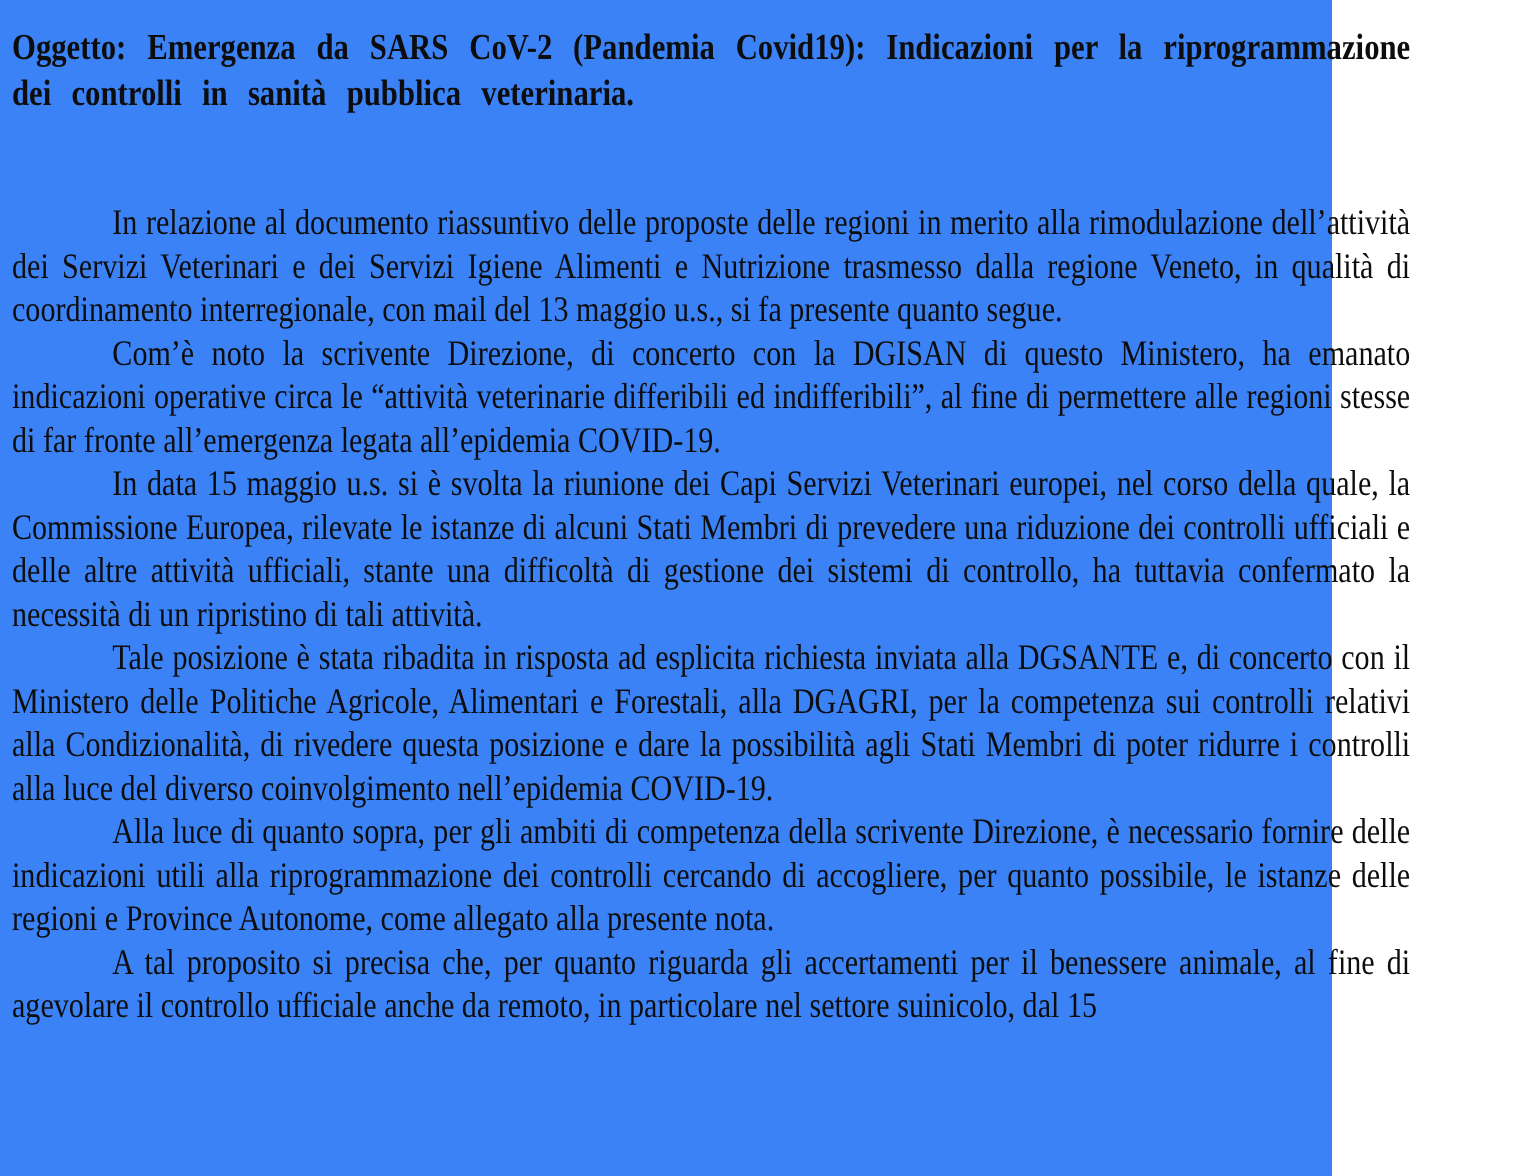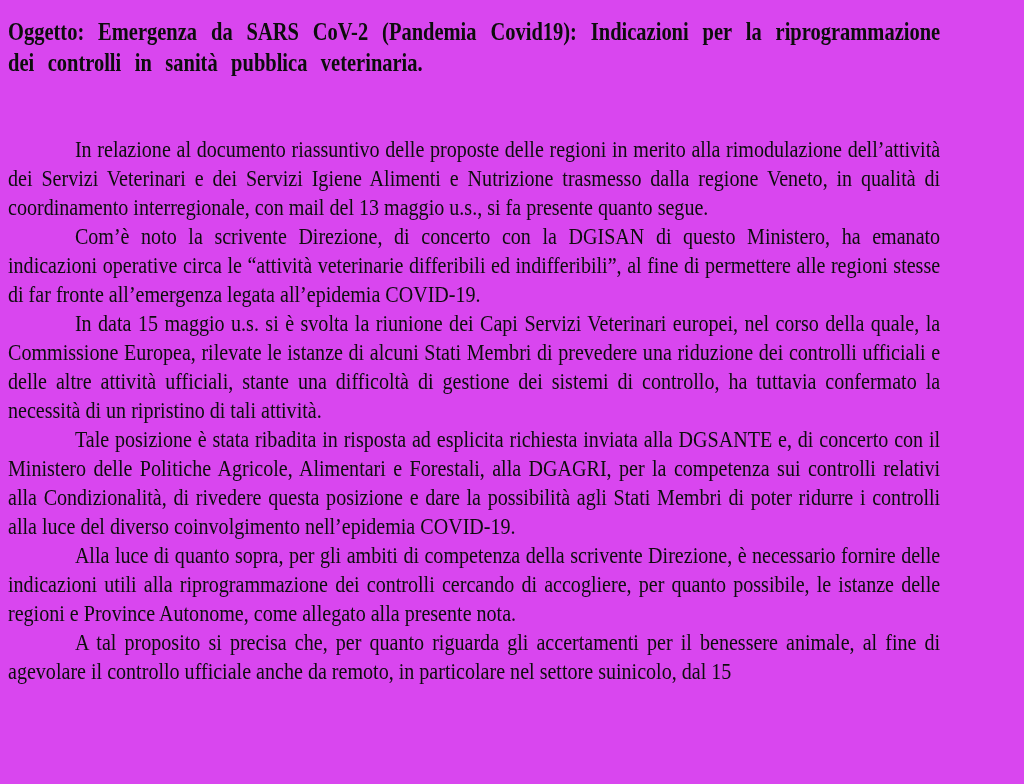--- a/index.html
+++ b/index.html
@@ -8,23 +8,23 @@
     background: #ffffff;
   }
   body {
     width: 1024px;
     height: 784px;
     overflow: hidden;
     font-family: "Liberation Serif", serif;
   }
   .page {
     position: relative;
-    width: 1024px;
+    width: 888px;
     height: 784px;
-    background: #d946ef;
+    background: #3b82f6;
   }
   
   .text-block {
     position: absolute;
     left: 8px;
     top: 16px;
     width: 1115px;
     transform: scaleX(0.836);
     transform-origin: 0 0;
     color: #0d0d0d;

